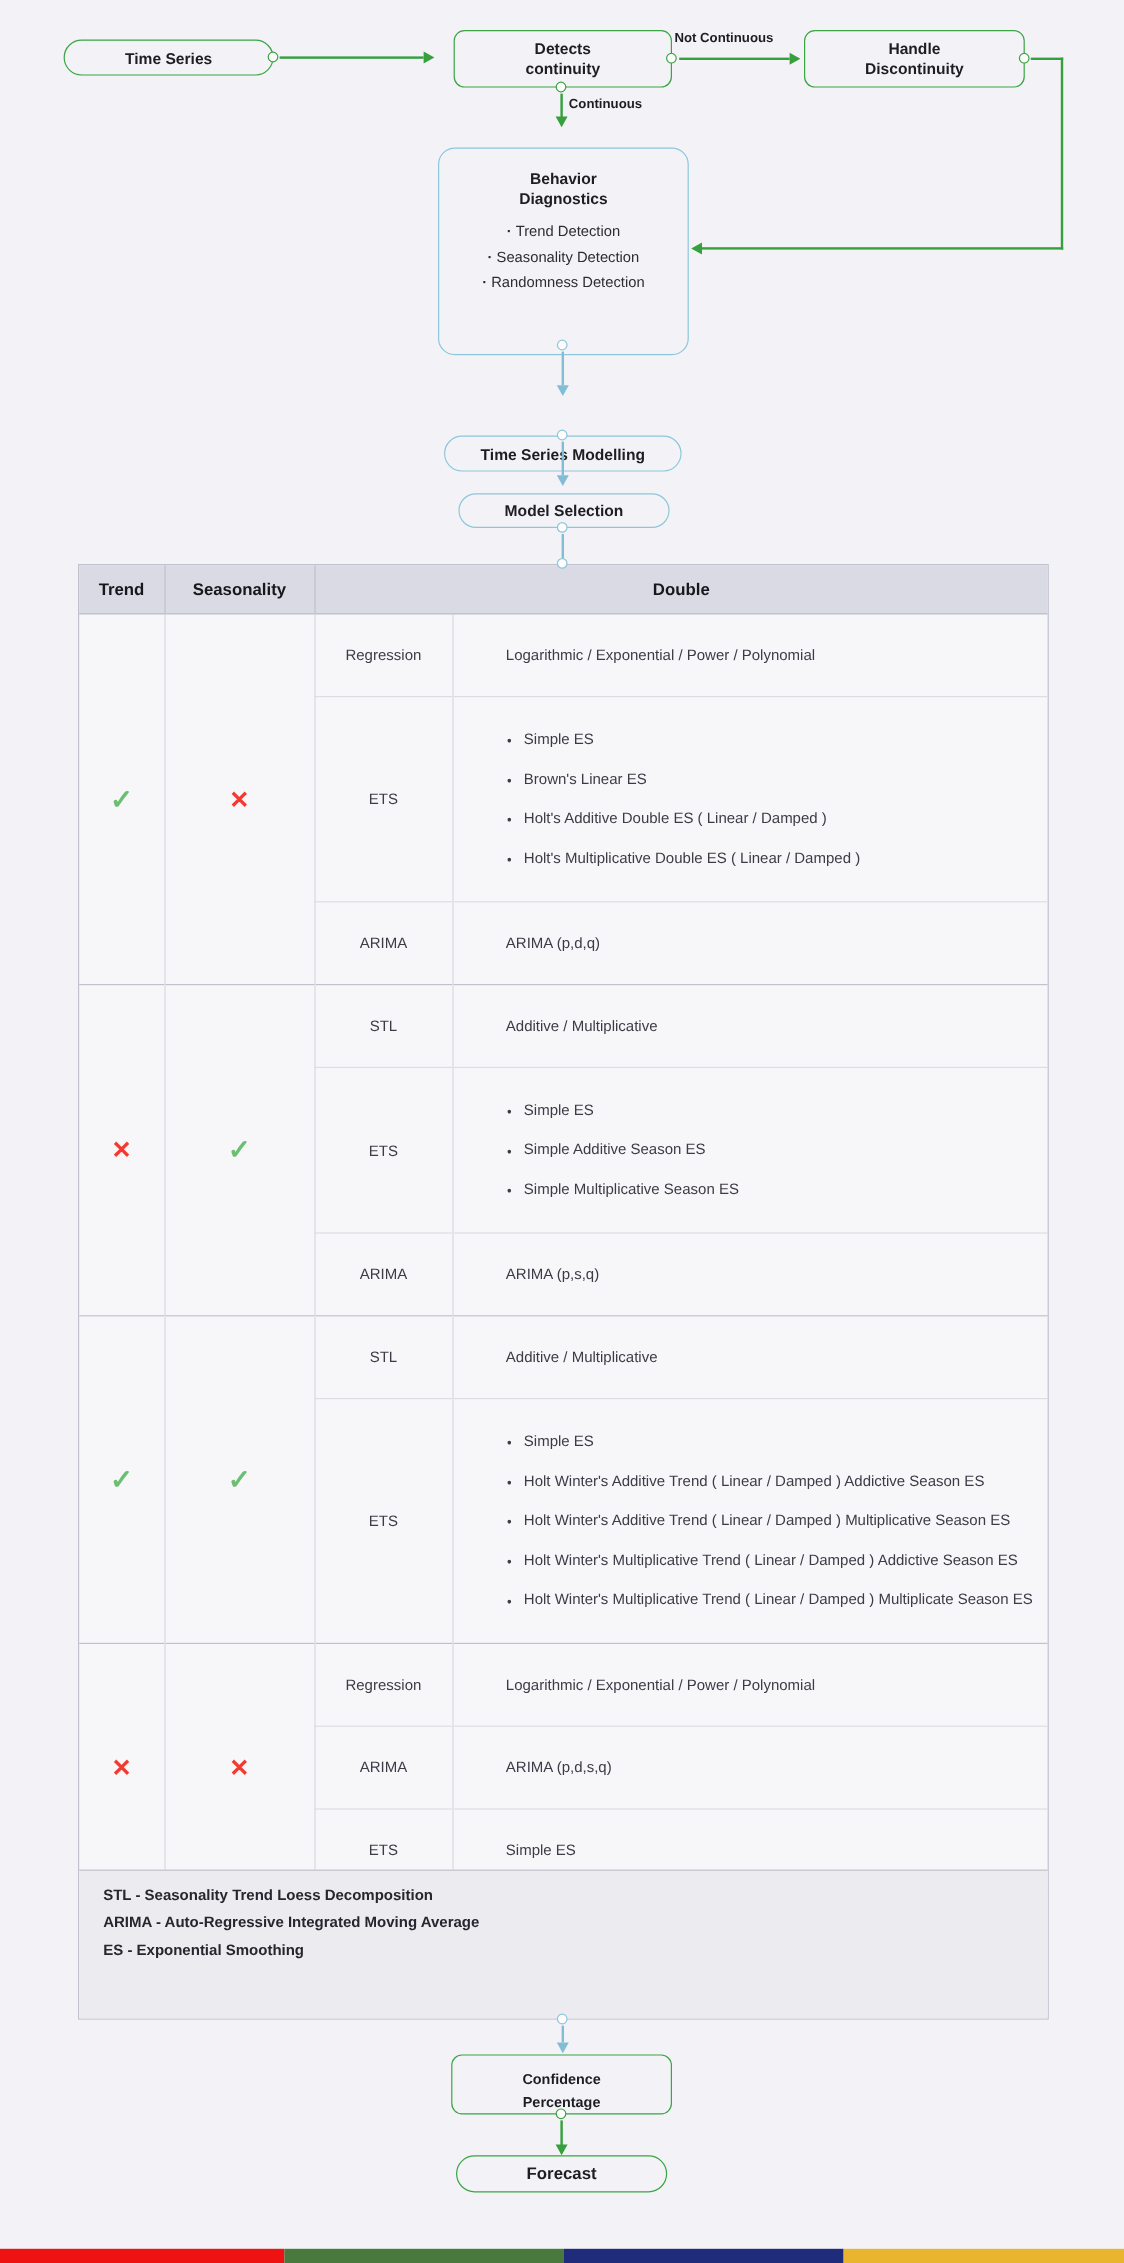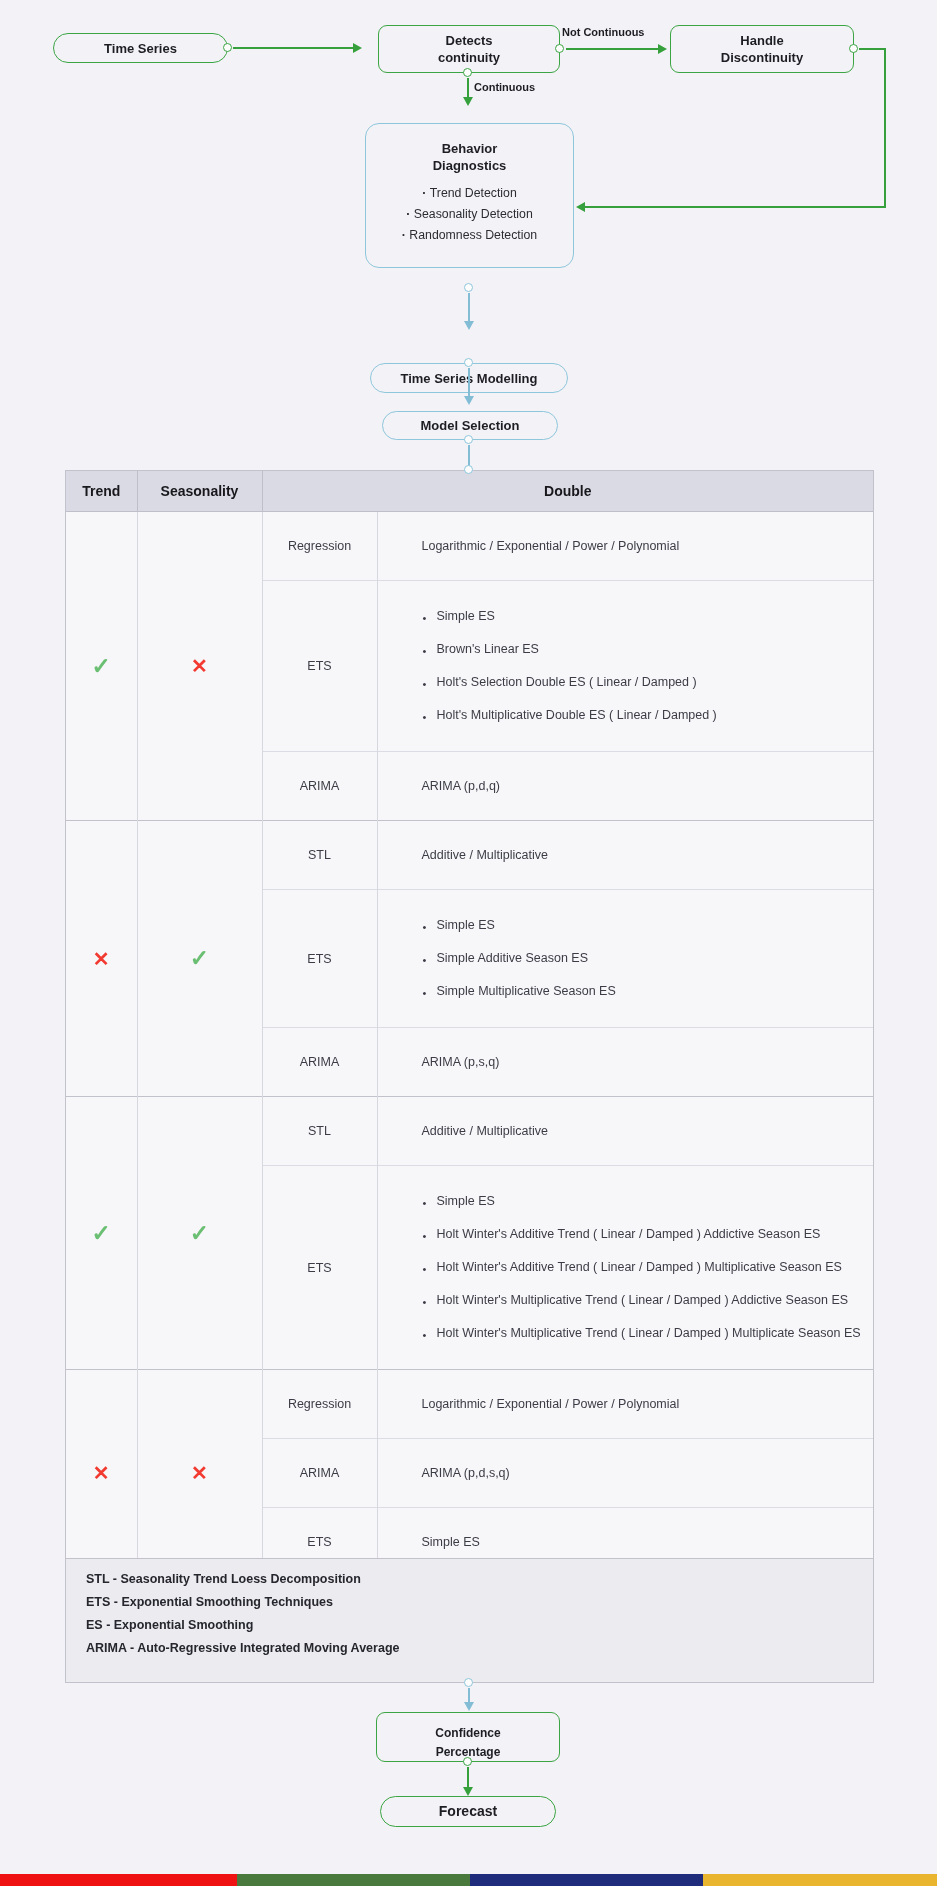--- a/index.html
+++ b/index.html
@@ -108,21 +108,21 @@
   <div class="hline g" style="left:859px;top:48px;width:27px;"></div>
   <div class="vline g" style="left:884px;top:48px;height:160px;"></div>
   <div class="hline g" style="left:585px;top:206px;width:301px;"></div>
   <div class="arr left" style="left:576px;top:202px;"></div>
 
   <div class="dot gd" style="left:463px;top:68px;"></div>
   <div class="edge-label" style="left:474px;top:81px;">Continuous</div>
   <div class="vline g" style="left:467px;top:78px;height:20px;"></div>
   <div class="arr down" style="left:463px;top:97px;"></div>
 
-  <div class="node bborder" id="behavior-box" style="left:365px;top:123px;width:209px;height:145px;border-radius:14px;">
+  <div class="node bborder" id="behavior-box" style="left:365px;top:123px;width:209px;height:173px;border-radius:14px;">
     <div class="ln">Behavior</div>
     <div class="ln">Diagnostics</div>
     <div id="behavior-bullets">
         <div class="bb-item">Trend Detection</div>
         <div class="bb-item">Seasonality Detection</div>
         <div class="bb-item">Randomness Detection</div>
       </div>
   </div>
   <div class="dot bd" style="left:464px;top:283px;"></div>
   <div class="vline b" style="left:468px;top:293px;height:28px;"></div>
@@ -163,21 +163,21 @@
             <td class="icon-cell gstart" rowspan="3"><span class="cross">✕</span></td>
             <td class="label-cell gstart">Regression</td>
             <td class="desc-cell gstart plain">Logarithmic / Exponential / Power / Polynomial</td>
           </tr>
           <tr>
             <td class="label-cell inner">ETS</td>
             <td class="desc-cell inner">
               <ul class="cell-bullets">
                 <li>Simple ES</li>
                 <li>Brown's Linear ES</li>
-                <li>Holt's Selection Double ES ( Linear / Damped )</li>
+                <li>Holt's Additive Double ES ( Linear / Damped )</li>
                 <li>Holt's Multiplicative Double ES ( Linear / Damped )</li>
               </ul>
             </td>
           </tr>
           <tr>
             <td class="label-cell inner">ARIMA</td>
             <td class="desc-cell inner plain">ARIMA (p,d,q)</td>
           </tr>
           <tr>
             <td class="icon-cell gstart" rowspan="3"><span class="cross">✕</span></td>
@@ -240,23 +240,22 @@
             </td>
             <td class="desc-cell inner stackcell">
               <div class="stack-desc">Logarithmic / Exponential / Power / Polynomial</div>
               <div class="stack-desc">ARIMA (p,d,s,q)</div>
             </td>
           </tr>
         </tbody>
     </table>
     <div id="legend">
         <div class="legend-line">STL - Seasonality Trend Loess Decomposition</div>
-        <div class="legend-line">ETS - Exponential Smoothing Techniques</div>
+        <div class="legend-line">ARIMA - Auto-Regressive Integrated Moving Average</div>
         <div class="legend-line">ES - Exponential Smoothing</div>
-        <div class="legend-line">ARIMA - Auto-Regressive Integrated Moving Average</div>
       </div>
   </div>
   <div class="dot bd" style="left:464px;top:1678px;"></div>
 
   <div class="vline b" style="left:468px;top:1688px;height:14px;"></div>
   <div class="arr down blue" style="left:464px;top:1702px;"></div>
 
   <div class="node gborder rbox" style="left:376px;top:1712px;width:184px;height:50px;">
     <div class="ln" style="font-size:12px;line-height:19px;margin-top:12px;">Confidence</div>
     <div class="ln" style="font-size:12px;line-height:19px;">Percentage</div>

